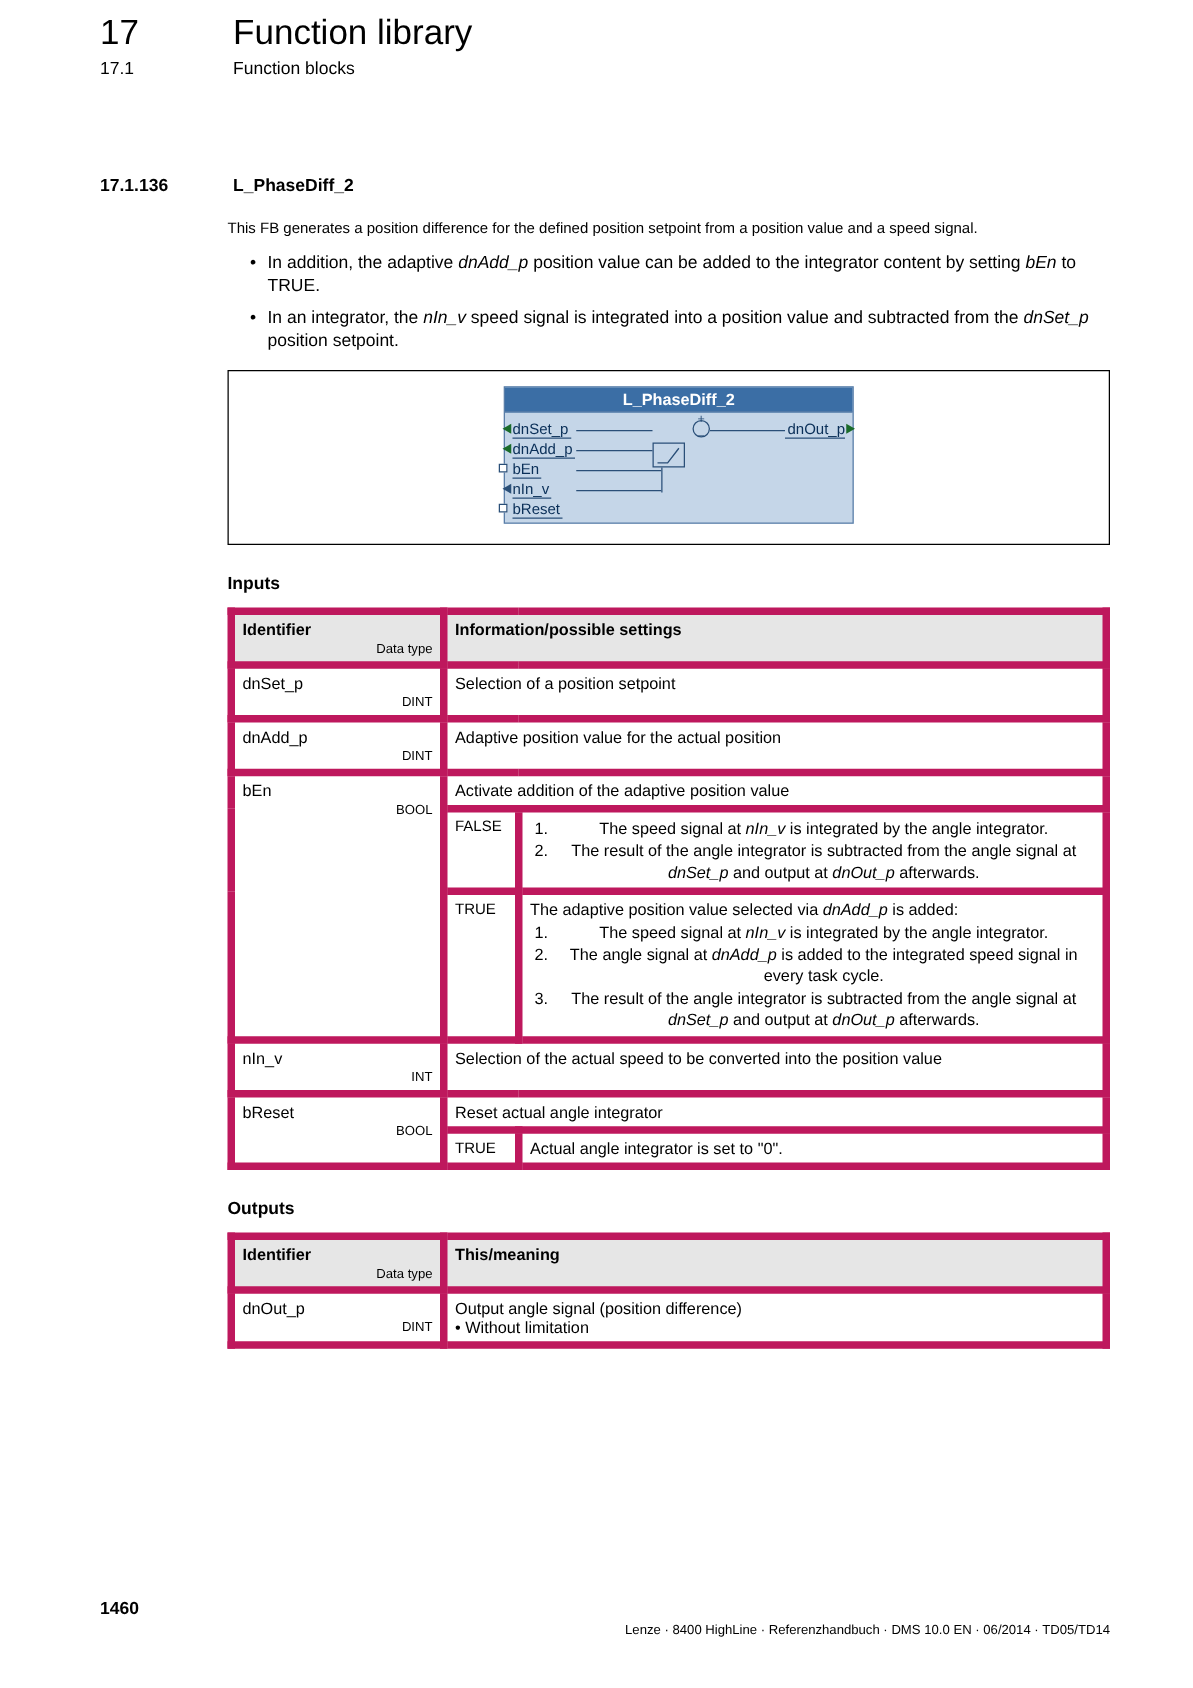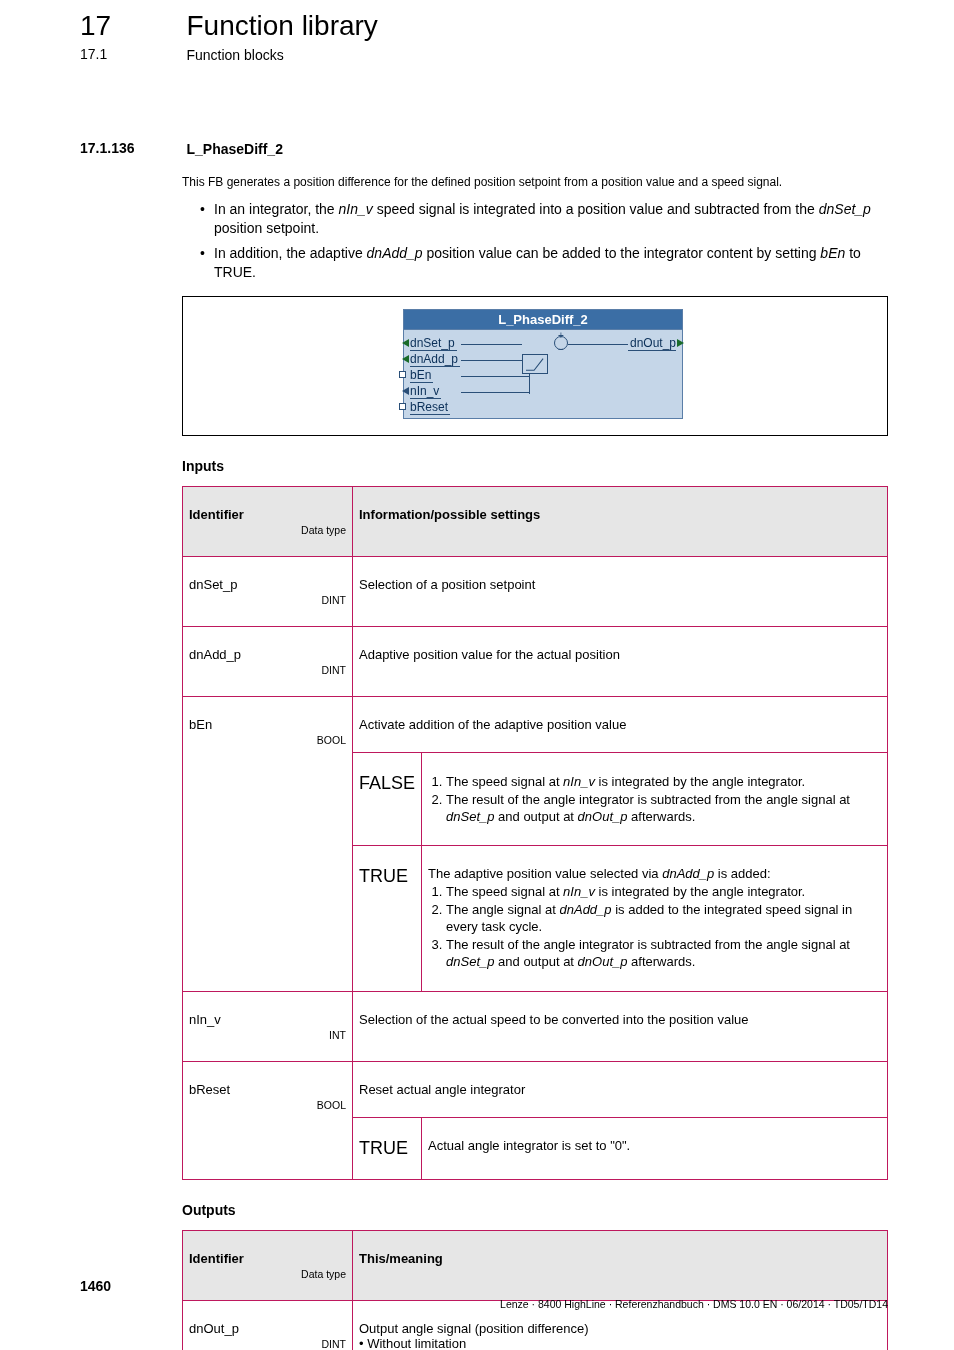--- a/index.html
+++ b/index.html
@@ -169,49 +169,49 @@
       font-weight: 700;
     }
     table.io {
       margin-left: 102px;
       margin-top: 12px;
       border-collapse: collapse;
       width: calc(100% - 102px);
       font-size: 13px;
     }
     table.io th, table.io td {
-      border: 1px solid #be185d;
-      padding: 20px 6px;
+      border: 6px solid #be185d;
+      padding: 4px 6px;
       vertical-align: top;
       text-align: left;
     }
     table.io th { background: #e6e6e6; font-weight: 700; }
     .dt {
       display: block;
       text-align: right;
       font-size: 10.5px;
       margin-top: 2px;
     }
     .th-dt {
       display: block;
       text-align: right;
       font-size: 10.5px;
       font-weight: 400;
       margin-top: 2px;
     }
     .subcell-label {
       text-align: right;
       width: 60px;
-      font-size: 18px;
+      font-size: 12px;
     }
     ol.inner {
       list-style: decimal;
       margin-left: 18px;
     }
-    ol.inner li { margin-top: 1px; line-height: 1.3; }
+    ol.inner li { margin-top: 1px; line-height: 1.3; text-align: center; }
     .inner-lead { margin-bottom: 3px; }
     .footer {
       position: absolute;
       left: 80px; right: 66px; bottom: 40px;
       font-size: 11px;
     }
     .footer .pn { font-size: 14px; font-weight: 700; }
     .footer .ft { float: right; font-size: 10.5px; margin-top: 20px; }
   </style>
 </head>
@@ -230,24 +230,24 @@
 
 <div class="sec-row">
   <span class="sec-num">17.1.136</span>
   <span class="sec-title">L_PhaseDiff_2</span>
 </div>
 
 <p class="body-text">This FB generates a position difference for the defined position setpoint from a position value and a speed signal.</p>
 
 <ul class="bullets">
   <li>
-    <span>In an integrator, the </span><span class="italic">nIn_v</span><span> speed signal is integrated into a position value and subtracted from the </span><span class="italic">dnSet_p</span><span> position setpoint.</span>
+    <span>In addition, the adaptive </span><span class="italic">dnAdd_p</span><span> position value can be added to the integrator content by setting </span><span class="italic">bEn</span><span> to TRUE.</span>
   </li>
   <li>
-    <span>In addition, the adaptive </span><span class="italic">dnAdd_p</span><span> position value can be added to the integrator content by setting </span><span class="italic">bEn</span><span> to TRUE.</span>
+    <span>In an integrator, the </span><span class="italic">nIn_v</span><span> speed signal is integrated into a position value and subtracted from the </span><span class="italic">dnSet_p</span><span> position setpoint.</span>
   </li>
 </ul>
 
 <div class="diagram-outer">
   <div class="diagram-block">
     <div class="diagram-title">L_PhaseDiff_2</div>
     <div class="diagram-body">
       <span class="port-left" style="top:6px"><span class="port-arrow-in"></span><span>dnSet_p</span></span>
       <span class="port-left" style="top:22px"><span class="port-arrow-in"></span><span>dnAdd_p</span></span>
       <span class="port-left" style="top:38px"><span class="port-box" style="top:3px"></span><span>bEn</span></span>

